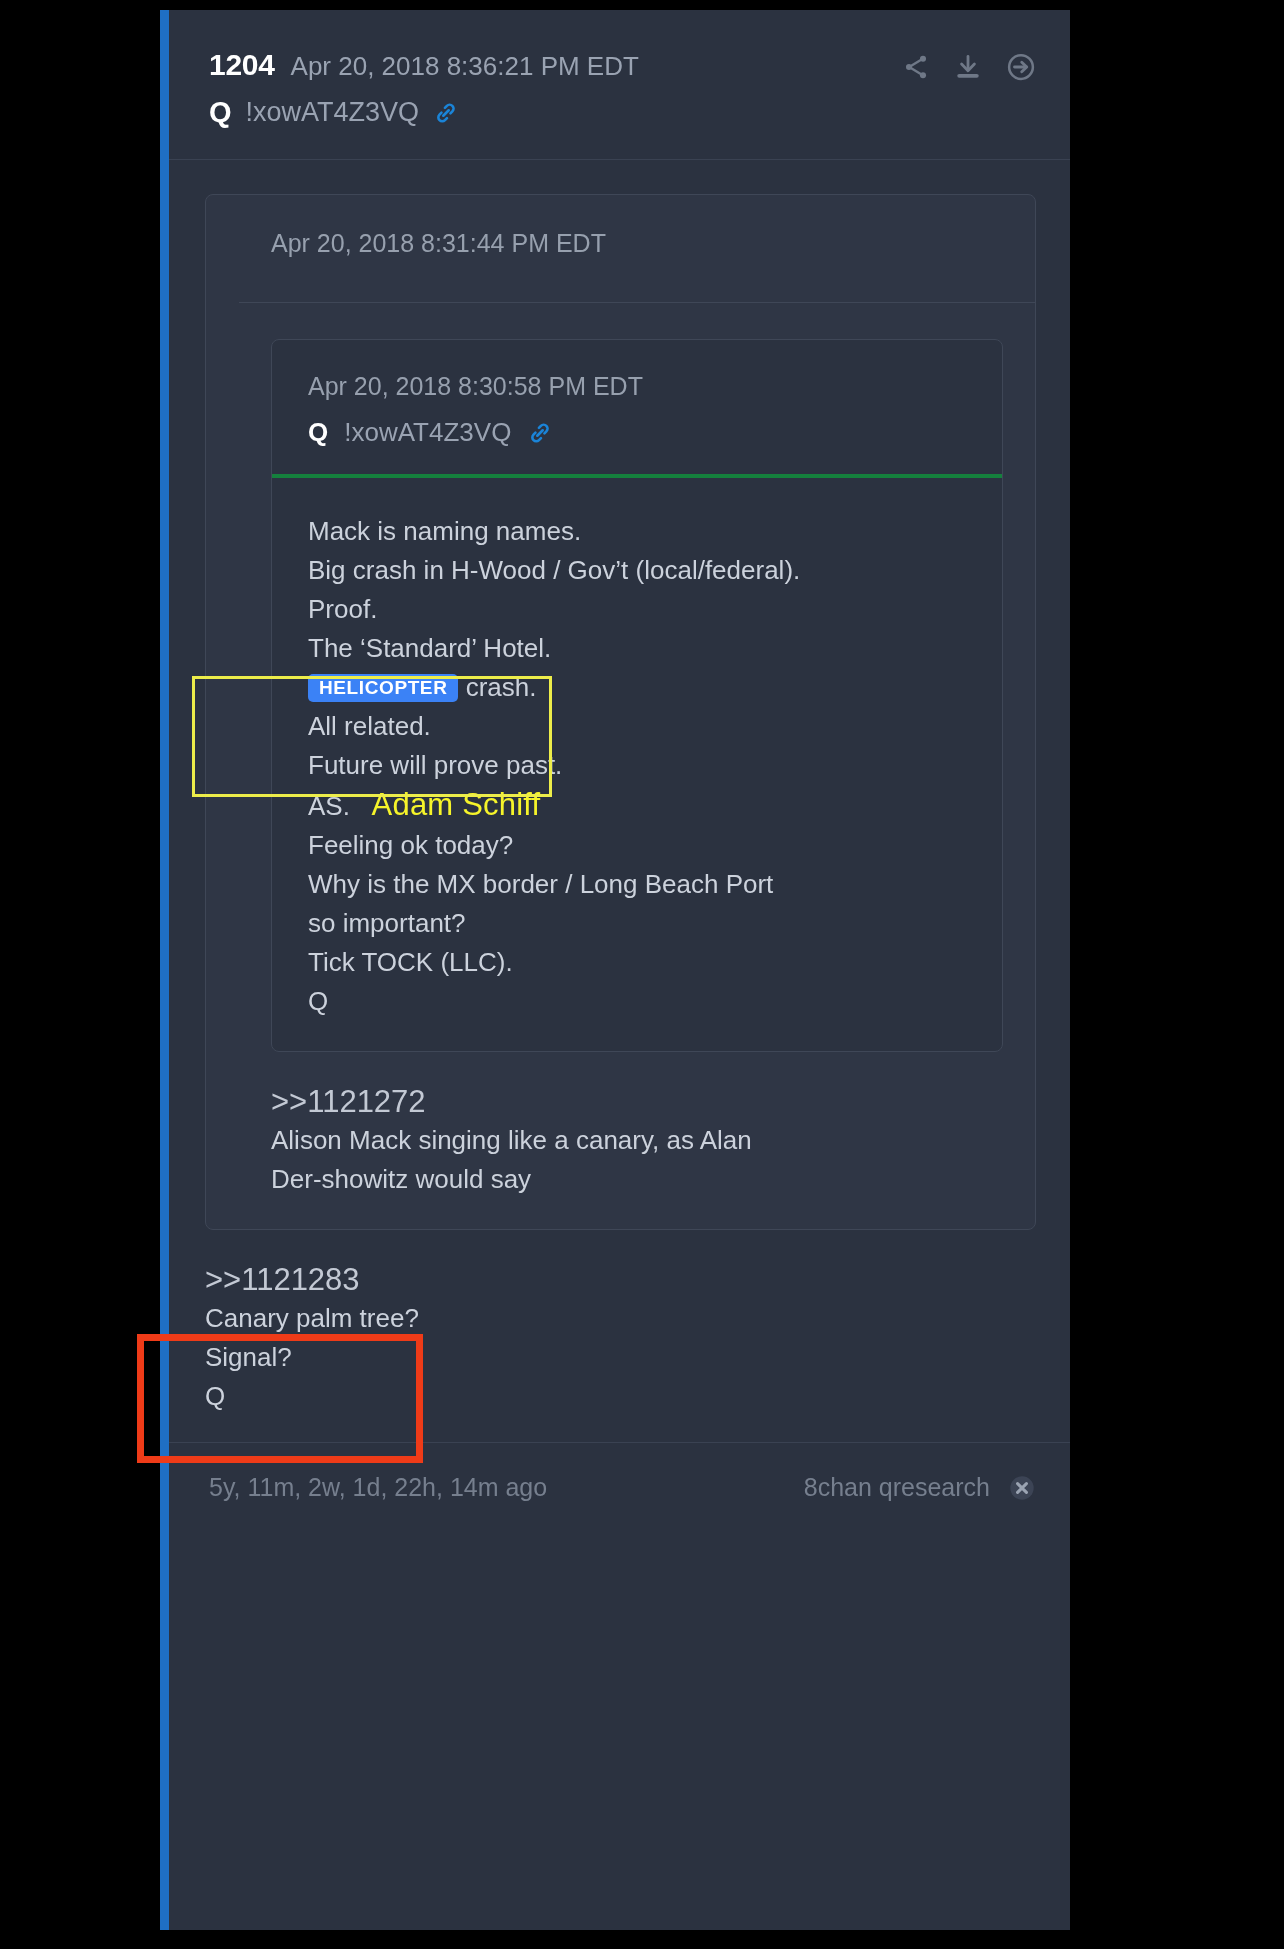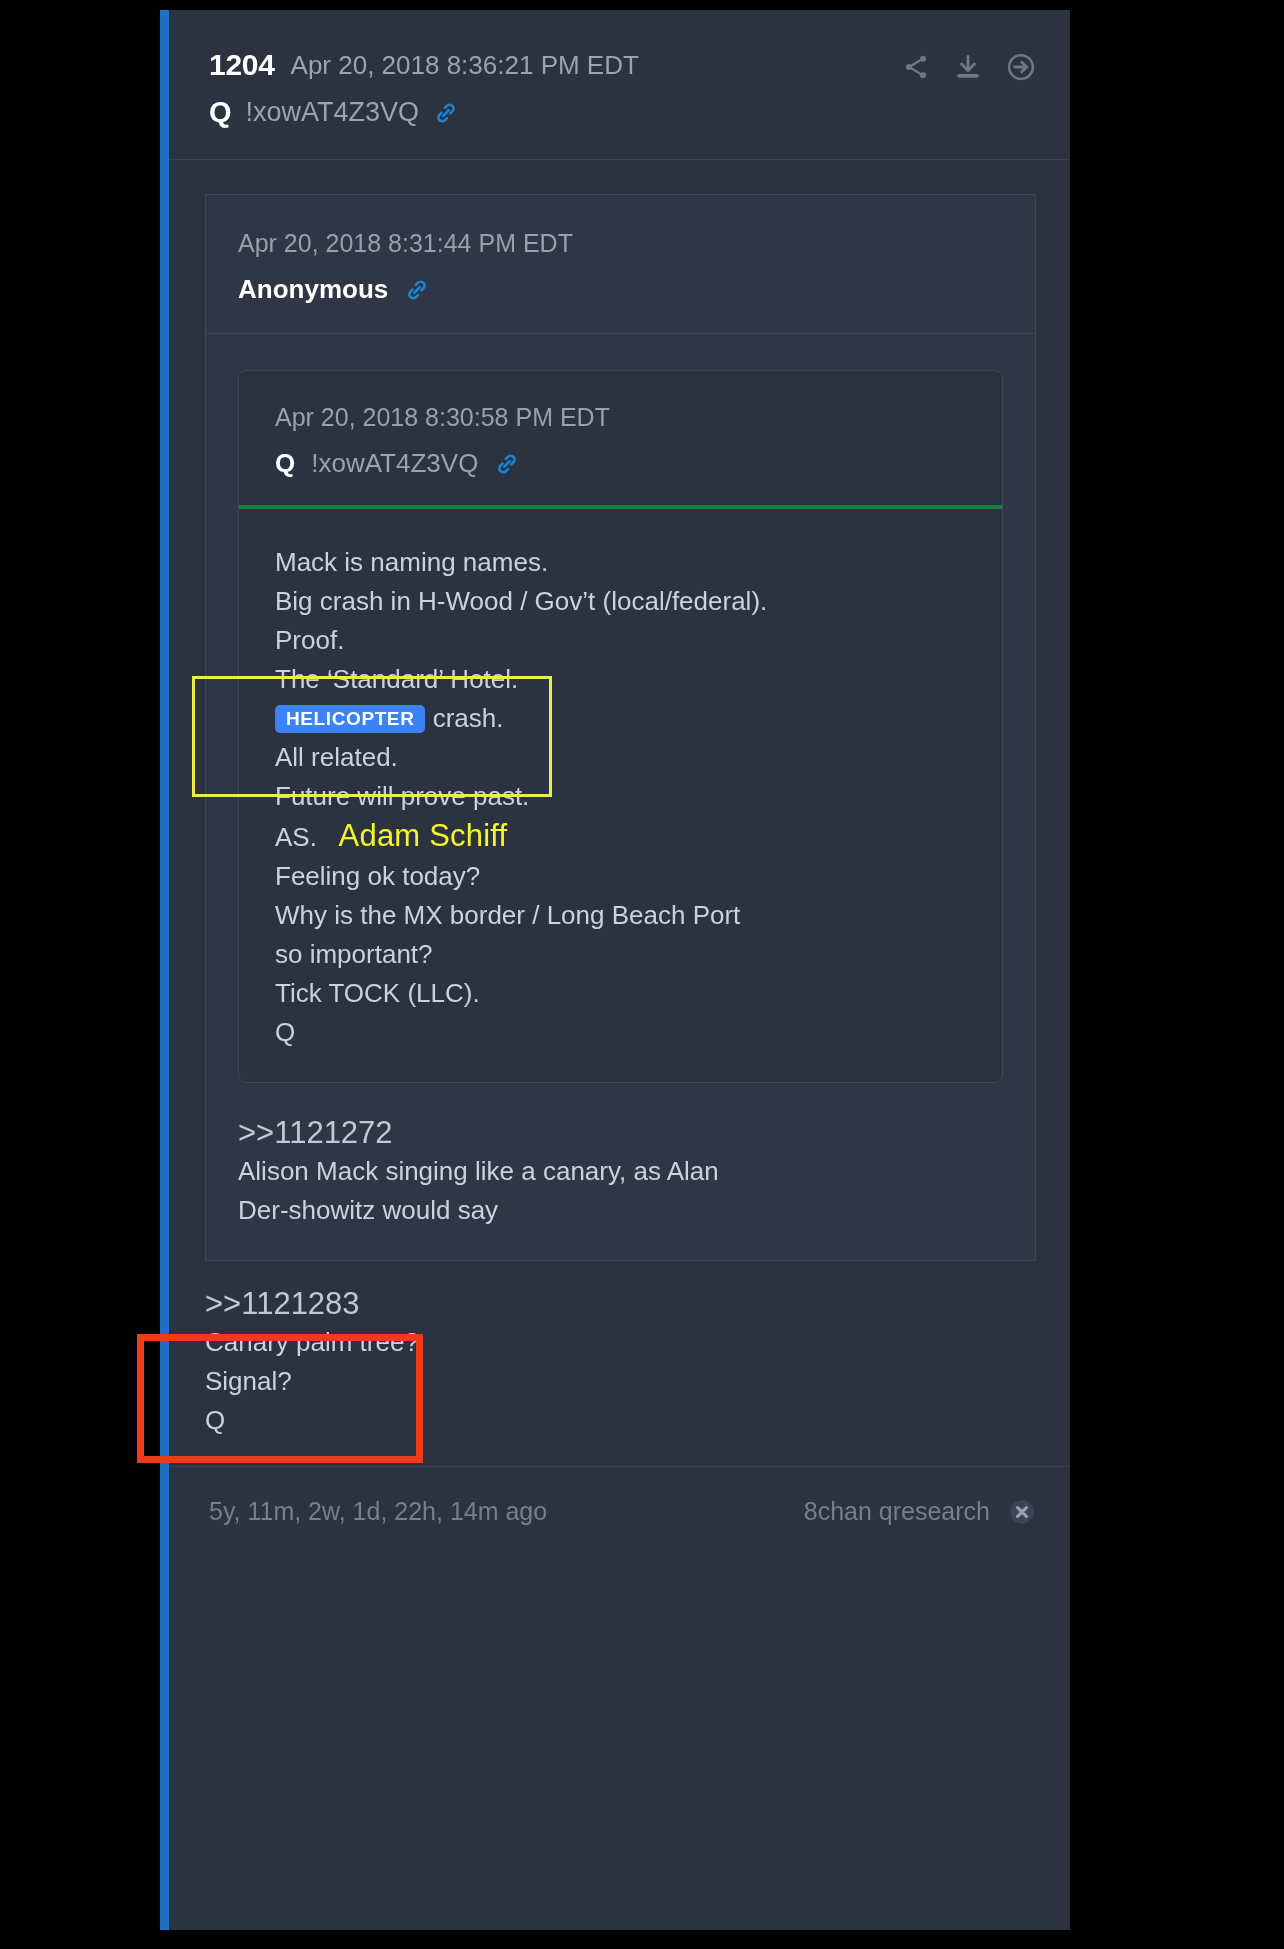--- a/index.html
+++ b/index.html
@@ -42,21 +42,21 @@
   }
 
   .post-header {
     position: relative;
     padding: 38px 34px 30px 40px;
     border-bottom: 1px solid #3a4252;
   }
 
   .hdr-line1 {
     display: flex;
-    align-items: center;
+    align-items: flex-end;
     gap: 16px;
     margin-bottom: 14px;
   }
   .post-number {
     font-size: 30px;
     font-weight: bold;
     color: #ffffff;
     letter-spacing: -0.3px;
   }
   .post-date {
@@ -95,22 +95,23 @@
 
   
   .post-body {
     padding: 34px 34px 0 36px;
   }
 
   
   .quote-l1 {
     background: #2f3645;
     border: 1px solid #3f4757;
-    border-radius: 0;
-    margin-bottom: 23px;
+    border-radius: 8px;
+    margin-bottom: 30px;
+    padding-left: 33px;
   }
   .quote-l1-header {
     padding: 34px 34px 28px 32px;
     border-bottom: 1px solid #3f4757;
   }
   .q-date {
     font-size: 25px;
     color: #97a0ae;
     margin-bottom: 16px;
   }
@@ -292,30 +293,20 @@
         </span>
       </div>
     </div>
 
     <div class="post-body">
 
       <div class="quote-l1">
 
         <div class="quote-l1-header">
           <div class="q-date">Apr 20, 2018 8:31:44 PM EDT</div>
-          <div class="q-author-row">
-            <span class="q-author">Anonymous</span>
-            <span class="link-icon">
-              <svg width="26" height="26" viewBox="0 0 24 24" fill="none" stroke="#1a84d8" stroke-width="2.4" stroke-linecap="round">
-                <path d="M9.5 14.5 14.5 9.5"></path>
-                <path d="M11 7.2l1.8-1.8a3.6 3.6 0 0 1 5.1 5.1L16.1 12.3"></path>
-                <path d="M12.9 16.8l-1.8 1.8a3.6 3.6 0 0 1-5.1-5.1l1.8-1.8"></path>
-              </svg>
-            </span>
-          </div>
         </div>
 
         <div class="quote-l1-body">
 
           <div class="quote-l2">
 
             <div class="quote-l2-header">
               <div class="q-date">Apr 20, 2018 8:30:58 PM EDT</div>
               <div class="q-author-row">
                 <span class="q-author">Q</span>

